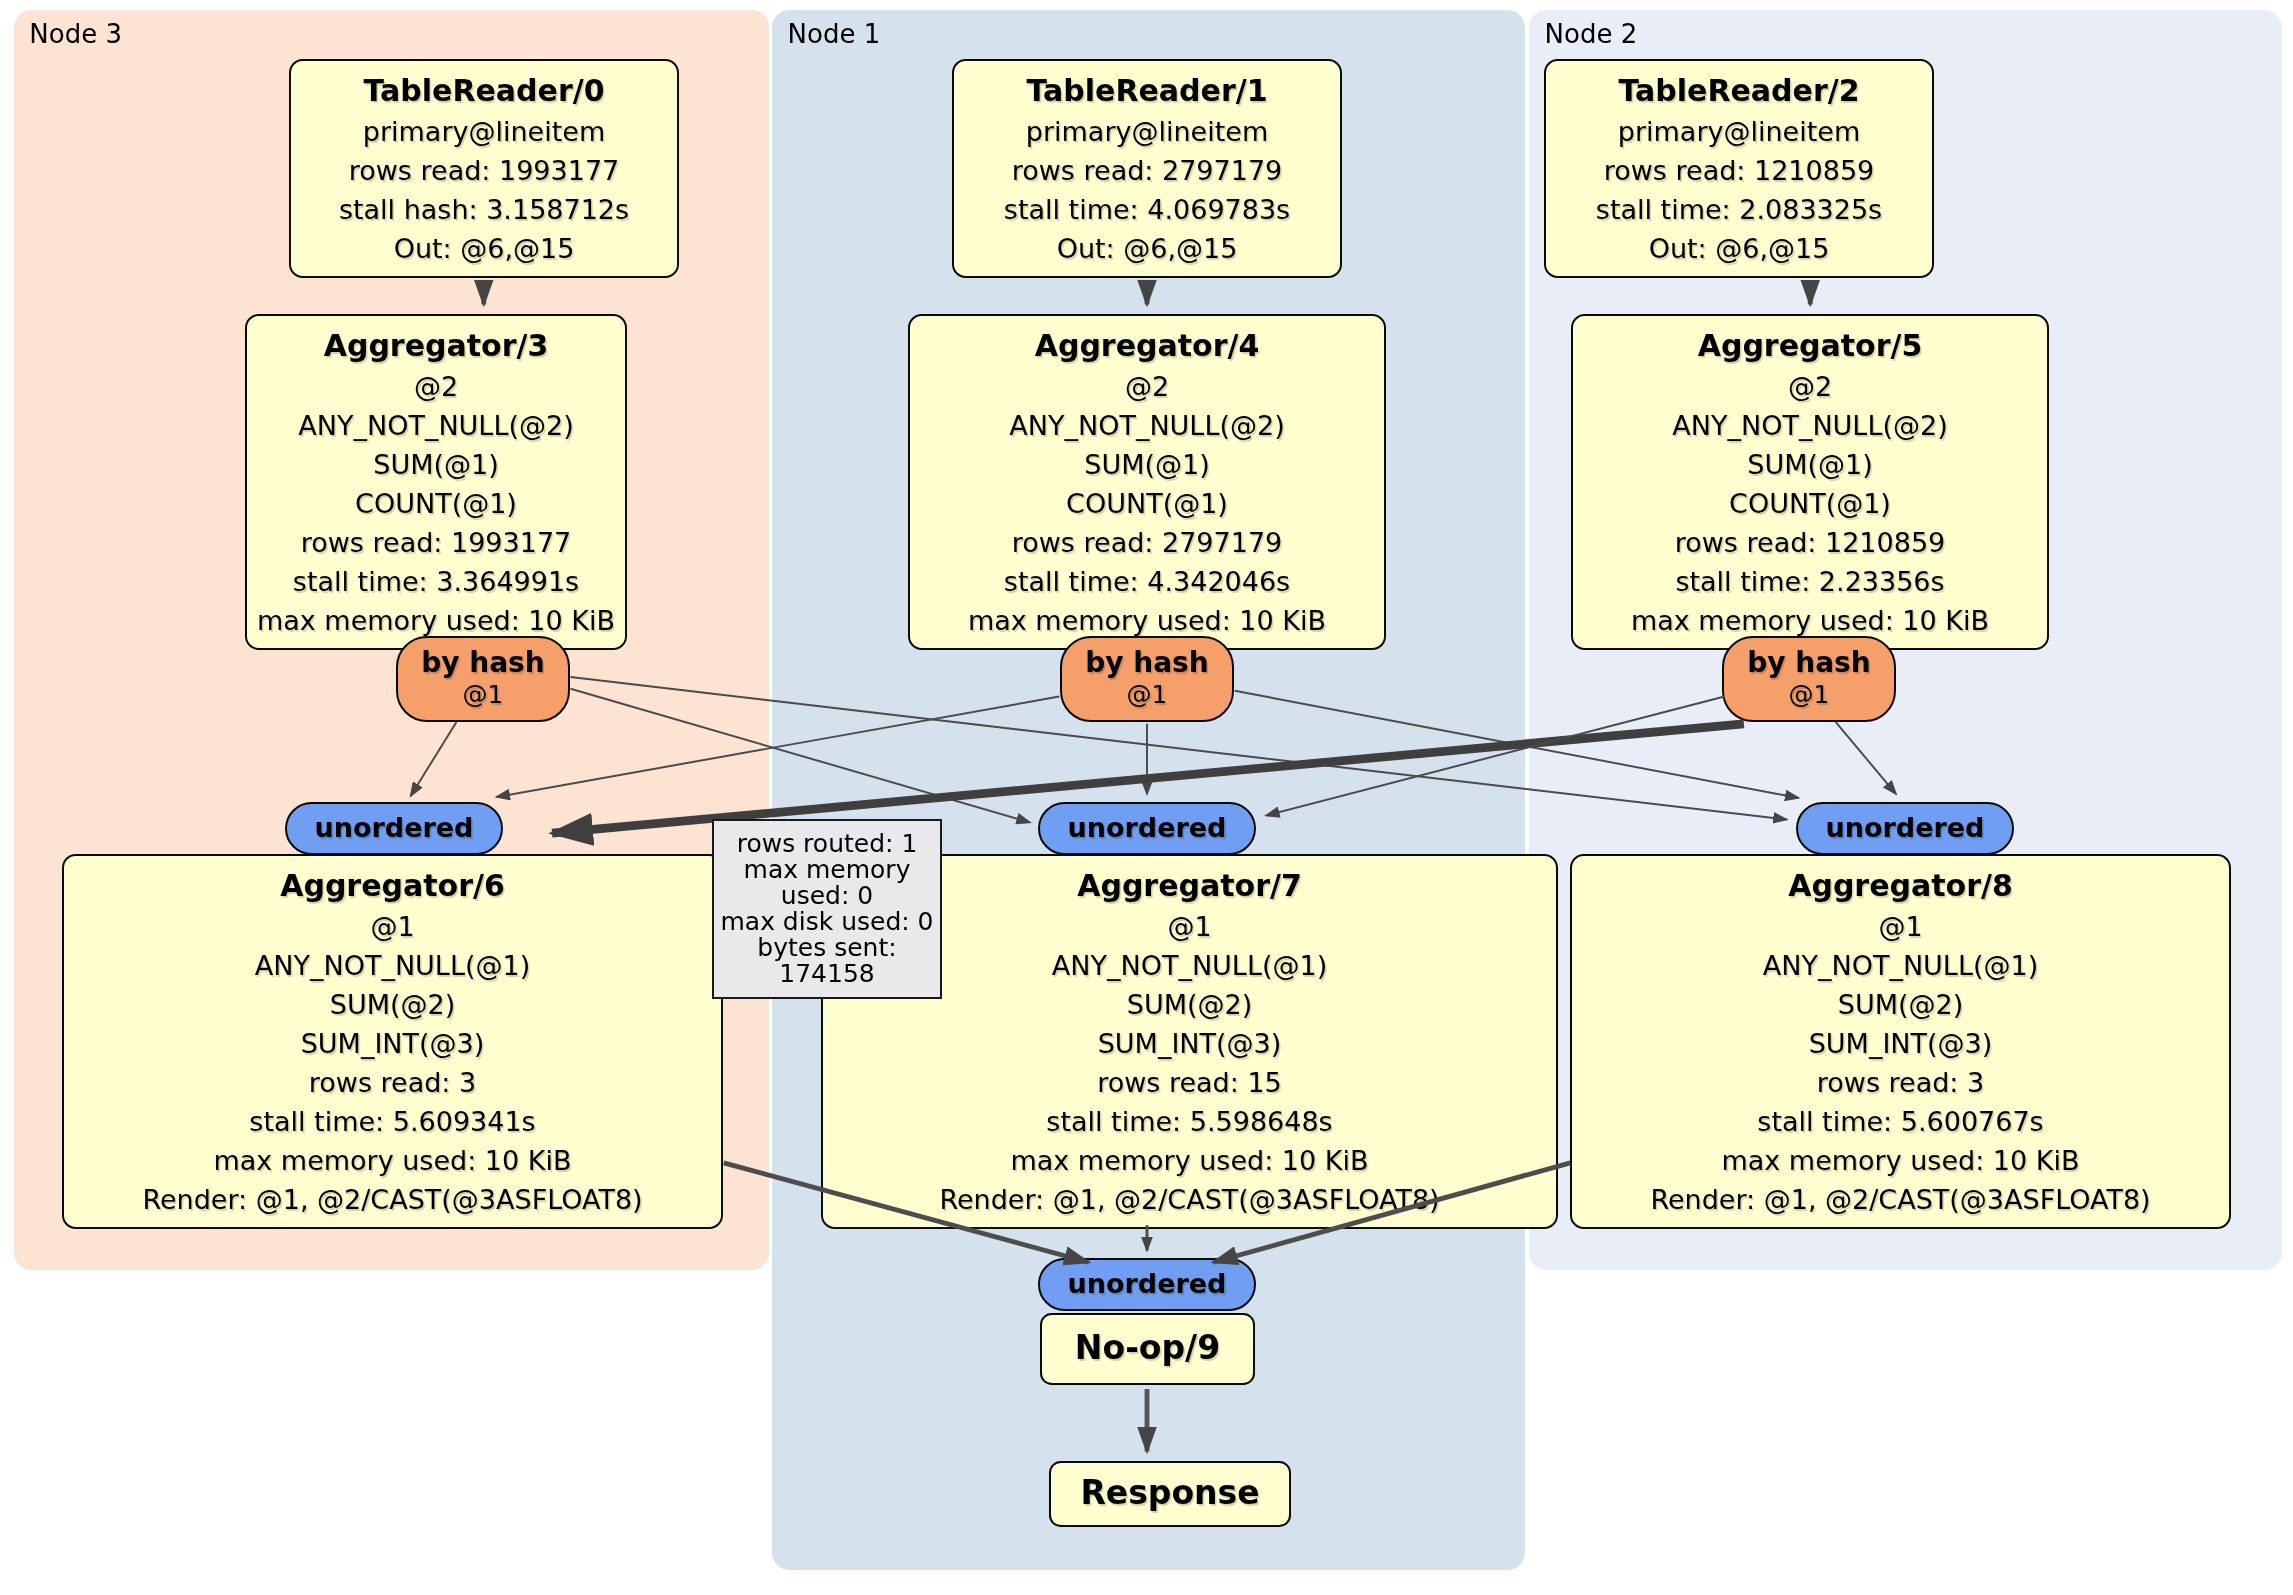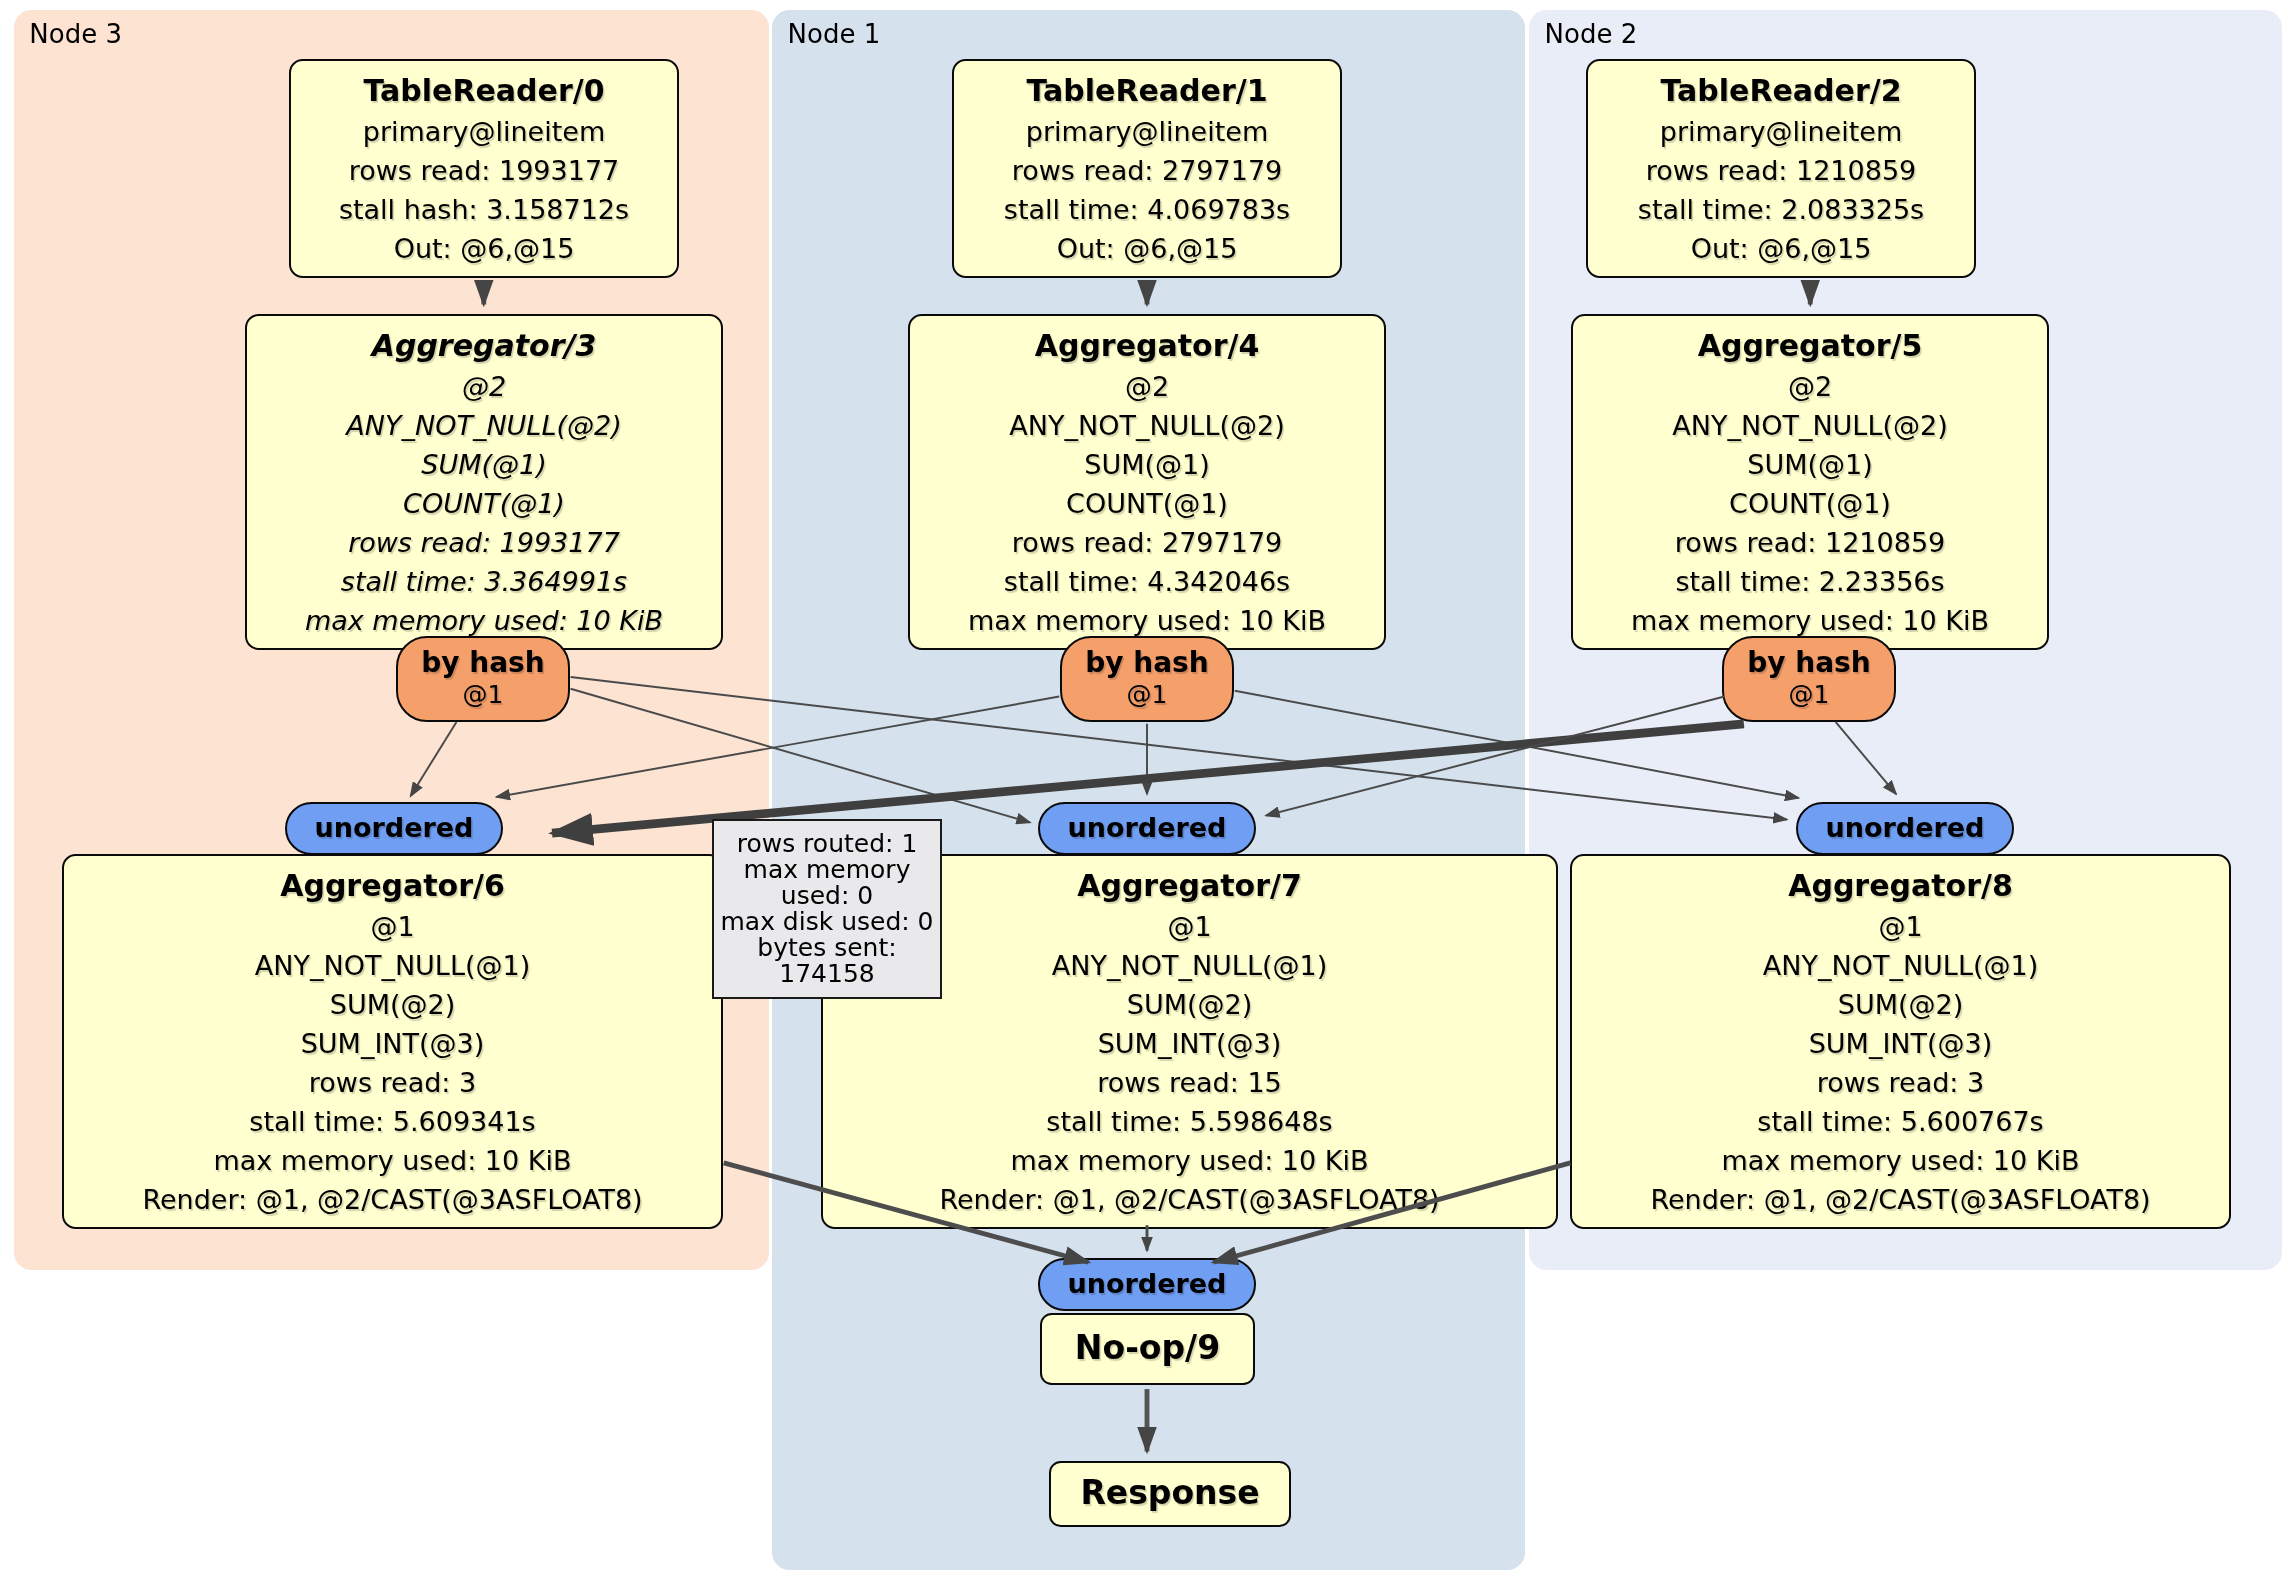--- a/index.html
+++ b/index.html
@@ -71,31 +71,31 @@
   </div>
   <div class="proc" style="left:952px;top:59px;width:390px;">
     <div class="t">TableReader/1</div>
     <div>
         <div class="line">primary@lineitem</div>
         <div class="line">rows read: 2797179</div>
         <div class="line">stall time: 4.069783s</div>
         <div class="line">Out: @6,@15</div>
       </div>
   </div>
-  <div class="proc" style="left:1586px;top:59px;width:390px;">
+  <div class="proc" style="left:1544px;top:59px;width:390px;">
     <div class="t">TableReader/2</div>
     <div>
         <div class="line">primary@lineitem</div>
         <div class="line">rows read: 1210859</div>
         <div class="line">stall time: 2.083325s</div>
         <div class="line">Out: @6,@15</div>
       </div>
   </div>
 
-  <div class="proc" style="left:245px;top:314px;width:478px;font-style:italic;">
+  <div class="proc" style="left:245px;top:314px;width:382px;">
     <div class="t">Aggregator/3</div>
     <div>
         <div class="line">@2</div>
         <div class="line">ANY_NOT_NULL(@2)</div>
         <div class="line">SUM(@1)</div>
         <div class="line">COUNT(@1)</div>
         <div class="line">rows read: 1993177</div>
         <div class="line">stall time: 3.364991s</div>
         <div class="line">max memory used: 10 KiB</div>
       </div>

